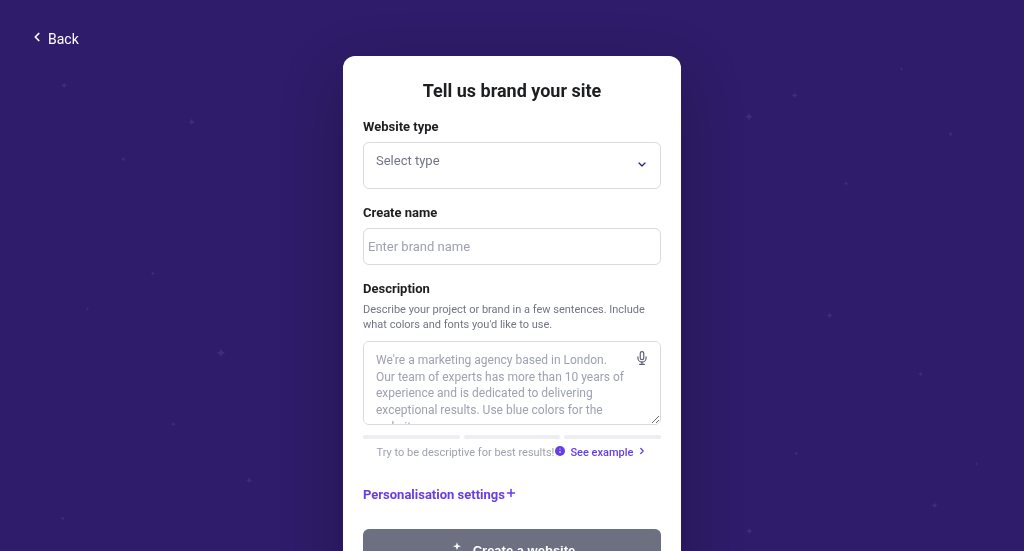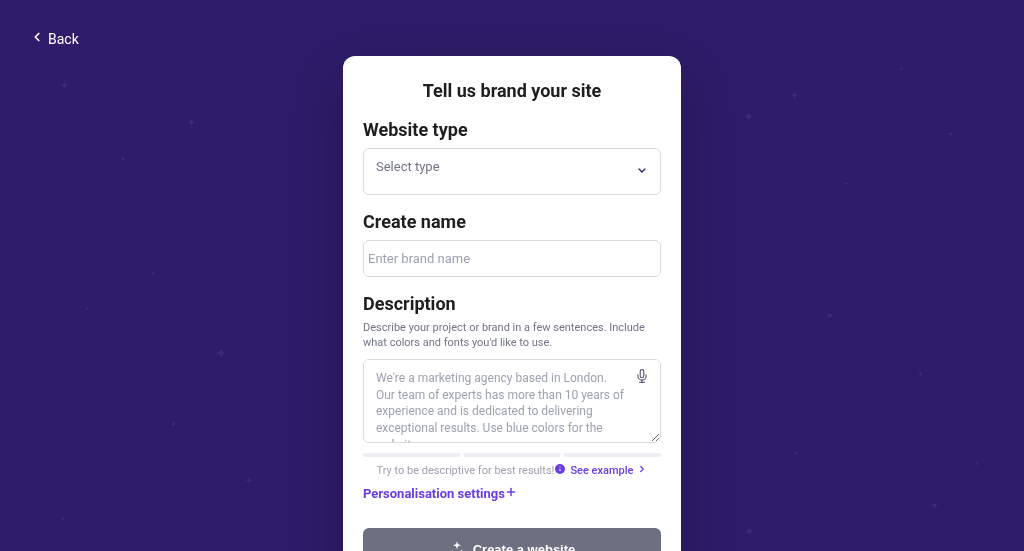--- a/index.html
+++ b/index.html
@@ -62,21 +62,21 @@
       box-shadow: 0 20px 60px rgba(0,0,0,0.25);
     }
     .card-title {
       text-align: center;
       font-size: 18px;
       font-weight: 700;
       color: #1d1e20;
       margin-bottom: 18px;
     }
     .field-label {
-      font-size: 18px;
+      font-size: 13px;
       font-weight: 700;
       color: #1d1e20;
       margin-bottom: 8px;
       display: block;
     }
     .field-sublabel {
       font-size: 11px;
       color: #727586;
       margin-top: -2px;
       margin-bottom: 8px;
@@ -172,21 +172,21 @@
       display: inline-flex;
       align-items: center;
       gap: 4px;
       color: #673de6;
       cursor: pointer;
       font-weight: 500;
     }
     .see-example .info svg { width: 12px; height: 12px; }
     .see-example .chev svg { width: 10px; height: 10px; }
     .personalisation {
-      margin-top: 8px;
+      margin-top: 27px;
       display: inline-flex;
       align-items: center;
       color: #673de6;
       font-size: 13px;
       font-weight: 700;
       cursor: pointer;
     }
     .personalisation .plus svg { width: 12px; height: 12px; }
     .create-btn {
       margin-top: 26px;

